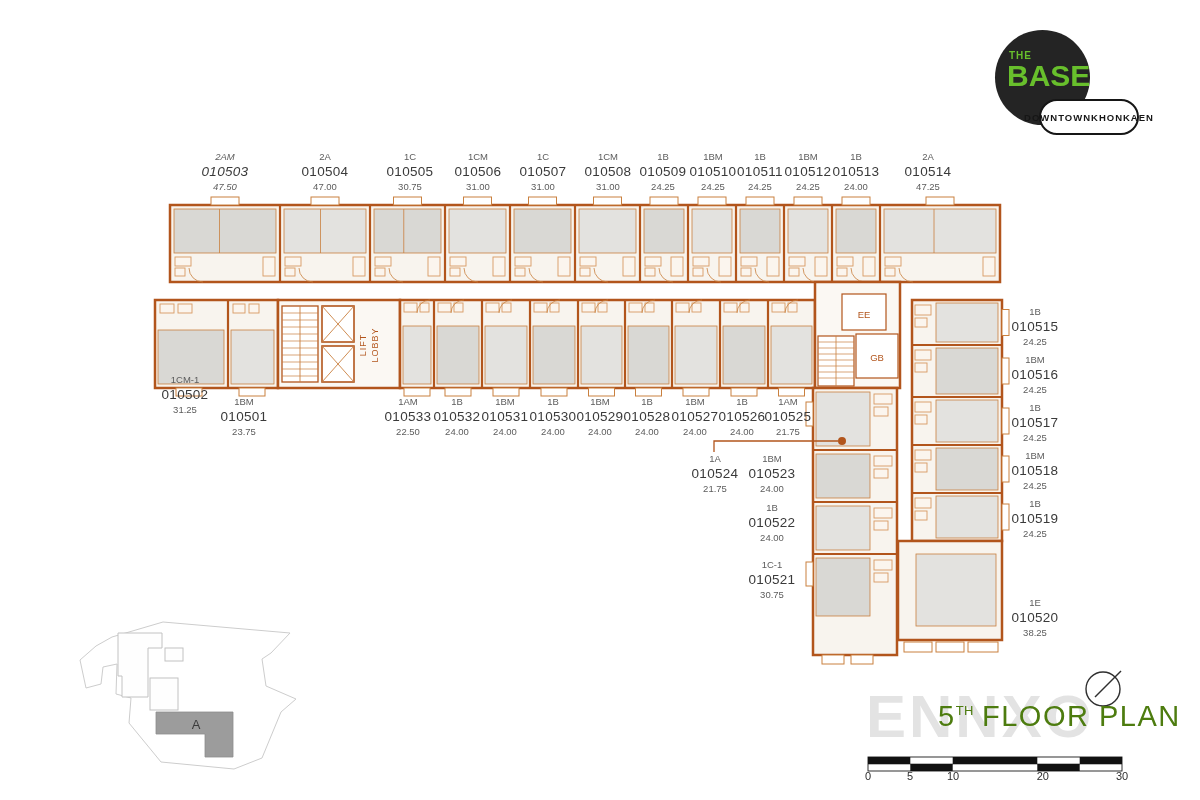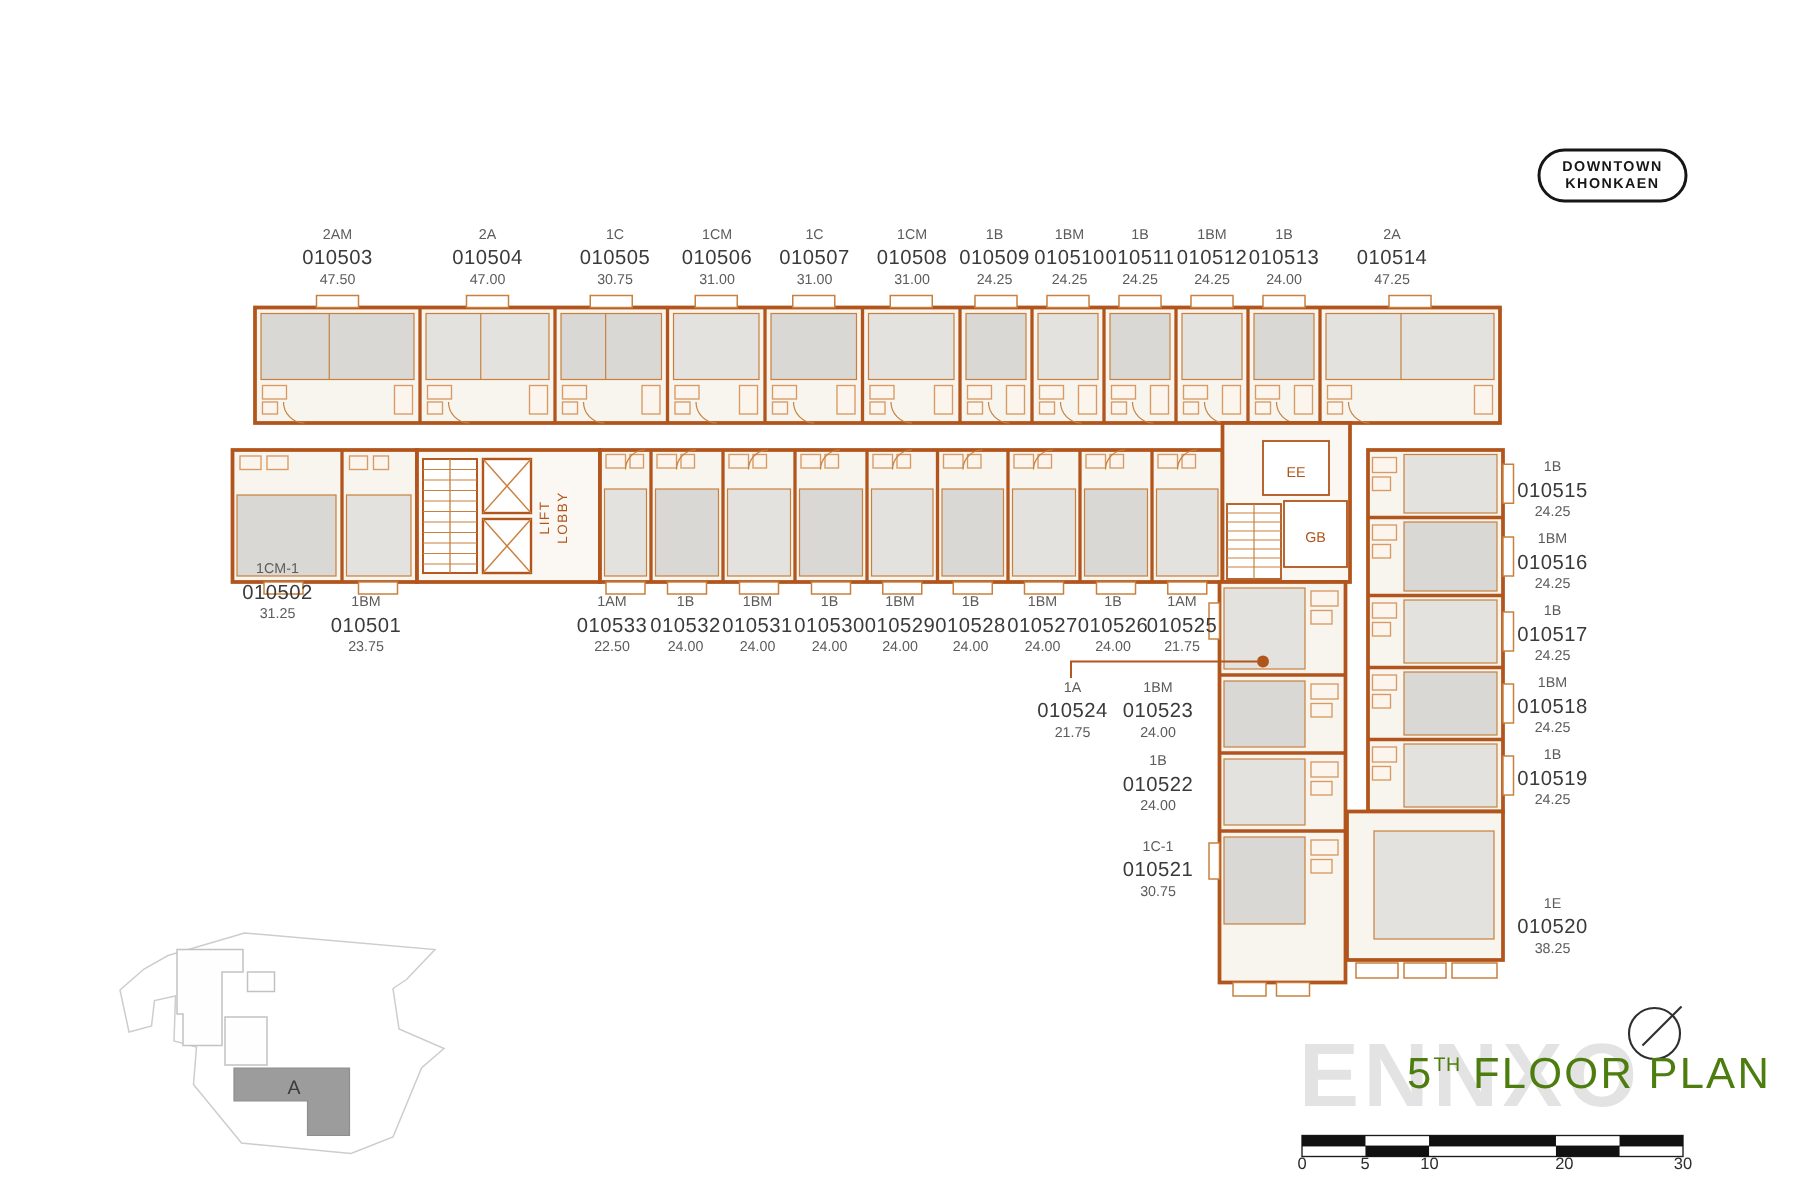--- a/index.html
+++ b/index.html
@@ -26,22 +26,22 @@
   .scale-tick{position:absolute;top:770px;width:24px;text-align:center;z-index:4;
               font-size:11px;color:#2e2e2e}
   
   #logo{position:absolute;left:995px;top:30px;z-index:5;width:140px;height:120px}
   #logo-circle{position:absolute;left:0;top:0;width:95px;height:95px;border-radius:50%;
                background:#242424}
   #logo-the{position:absolute;left:14px;top:20px;color:#68bf2c;font-size:10px;font-weight:bold;
             letter-spacing:1px}
   #logo-base{position:absolute;left:12px;top:29px;color:#68bf2c;font-size:30px;font-weight:800;
              letter-spacing:0px}
-  #logo-badge{position:absolute;left:30px;top:69px;width:96px;height:32px;background:#fff;
-              border:2.5px solid #161616;border-radius:18px;display:flex;flex-direction:column;
+  #logo-badge{position:absolute;left:44px;top:69px;width:96px;height:32px;background:#fff;
+              border:2.5px solid #161616;border-radius:18px;display:flex;flex-direction:row;
               align-items:center;justify-content:center}
   #logo-badge span{font-size:9.5px;font-weight:bold;color:#161616;letter-spacing:1px;line-height:11px}
 </style>
 </head>
 <body>
 
 <div id="watermark">ENNXO</div>
 
 <svg id="plan-svg" width="1200" height="800" viewBox="0 0 1200 800">
     <rect x="170" y="205" width="830" height="77" fill="#f8f4ee" stroke="#b2551c" stroke-width="2.5"></rect>
@@ -294,21 +294,21 @@
     <rect x="1037.3" y="764" width="42.4" height="7" fill="#111" stroke="none" stroke-width="0"></rect>
     <path d="M163,622 L290,633 L271,653 L262,659 L266,686 L296,699 L281,712 L262,758 L234,769 L161,762 L129,723 L131,698 L116,694 L117,664 L103,667 L101,684 L86,688 L80,660 L96,646 L112,637 Z" fill="none" stroke="#cdcdcd" stroke-width="1"></path>
     <path d="M118,633 L162,633 L162,648 L148,648 L148,697 L122,697 L122,676 L118,676 Z" fill="#fefefe" stroke="#c2c2c2" stroke-width="1"></path>
     <rect x="165" y="648" width="18" height="13" fill="#fefefe" stroke="#c2c2c2" stroke-width="1"></rect>
     <rect x="150" y="678" width="28" height="32" fill="#fefefe" stroke="#c2c2c2" stroke-width="1"></rect>
     <path d="M156,712 L233,712 L233,757 L205,757 L205,734 L156,734 Z" fill="#9c9c9c" stroke="#8e8e8e" stroke-width="0.8"></path>
     <text x="196" y="729" text-anchor="middle" font-size="13" fill="#3c3c3c" font-family="Liberation Sans, sans-serif">A</text>
   </svg>
 
 <div id="labels">
-    <div class="unit-label" style="left: 180px; top: 150px;">
+    <div class="unit-label" style="left: 180px; top: 150px; font-style: italic;">
       <span class="u-type">2AM</span>
       <span class="u-no">010503</span>
       <span class="u-area">47.50</span>
     </div>
     <div class="unit-label" style="left: 280px; top: 150px;">
       <span class="u-type">2A</span>
       <span class="u-no">010504</span>
       <span class="u-area">47.00</span>
     </div>
     <div class="unit-label" style="left: 365px; top: 150px;">
@@ -471,17 +471,21 @@
     <span class="scale-tick" style="left: 941px;">10</span>
     <span class="scale-tick" style="left: 1025px; text-align: right;">20</span>
     <span class="scale-tick" style="left: 1110px;">30</span>
   </div>
 
 <div id="plan-title">
   <span class="num">5</span><span class="ordinal">TH</span><span class="rest">FLOOR PLAN</span>
 </div>
 
 <div id="logo">
+  <div id="logo-circle">
+    <span id="logo-the">THE</span>
+    <span id="logo-base">BASE</span>
+  </div>
   <div id="logo-badge">
     <span>DOWNTOWN</span>
     <span>KHONKAEN</span>
   </div>
 </div>
 
 </body></html>

